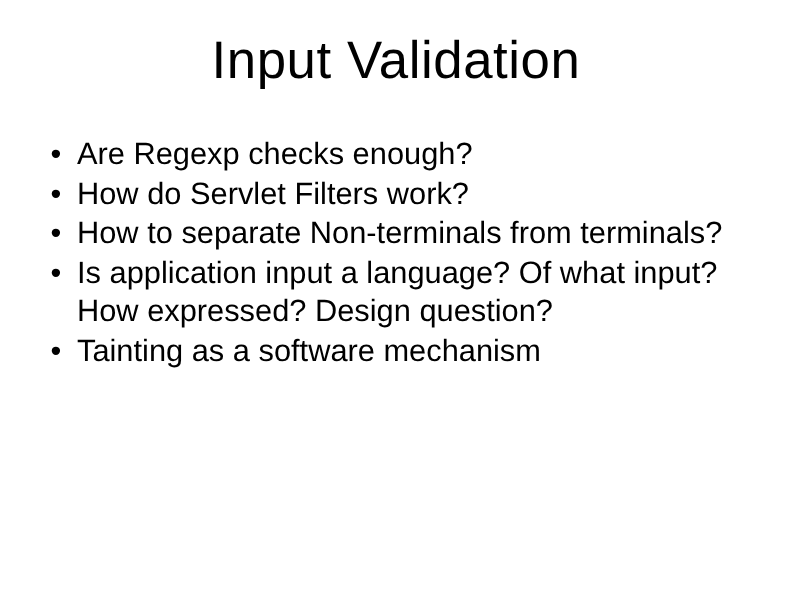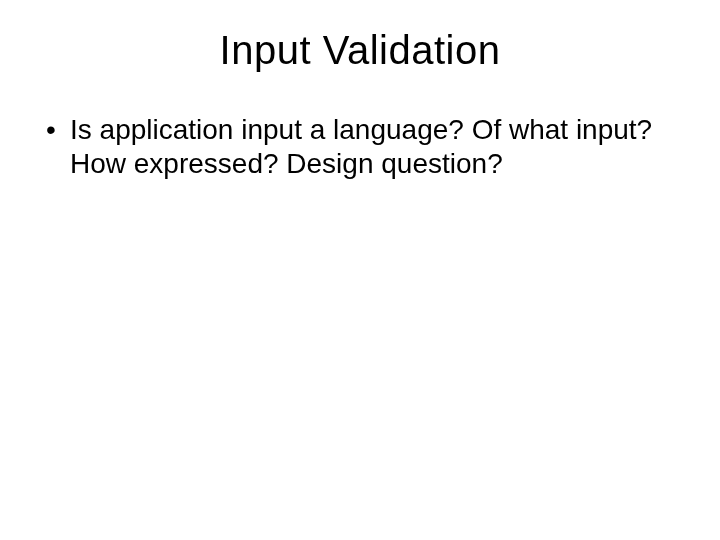--- a/index.html
+++ b/index.html
@@ -12,21 +12,21 @@
     color: #000000;
   }
   .slide {
     box-sizing: border-box;
     width: 720px;
     height: 540px;
     padding: 20px 30px 20px 30px;
   }
   .title {
     text-align: center;
-    font-size: 40px;
+    font-size: 48px;
     font-weight: 400;
     margin-top: 8px;
     margin-bottom: 40px;
     letter-spacing: 0.5px;
   }
   ul.bullets {
     list-style: none;
     padding: 0 10px 0 10px;
     margin: 0;
   }
@@ -44,15 +44,19 @@
     top: 0;
     font-size: 28px;
   }
 </style>
 </head>
 <body>
 
 <div class="slide">
   <div class="title">Input Validation</div>
   <ul class="bullets">
+    <li>Are Regexp checks enough?</li>
+    <li>How do Servlet Filters work?</li>
+    <li>How to separate Non-terminals from terminals?</li>
     <li>Is application input a language? Of what input? How expressed? Design question?</li>
+    <li>Tainting as a software mechanism</li>
   </ul>
 </div>
 
 </body></html>

